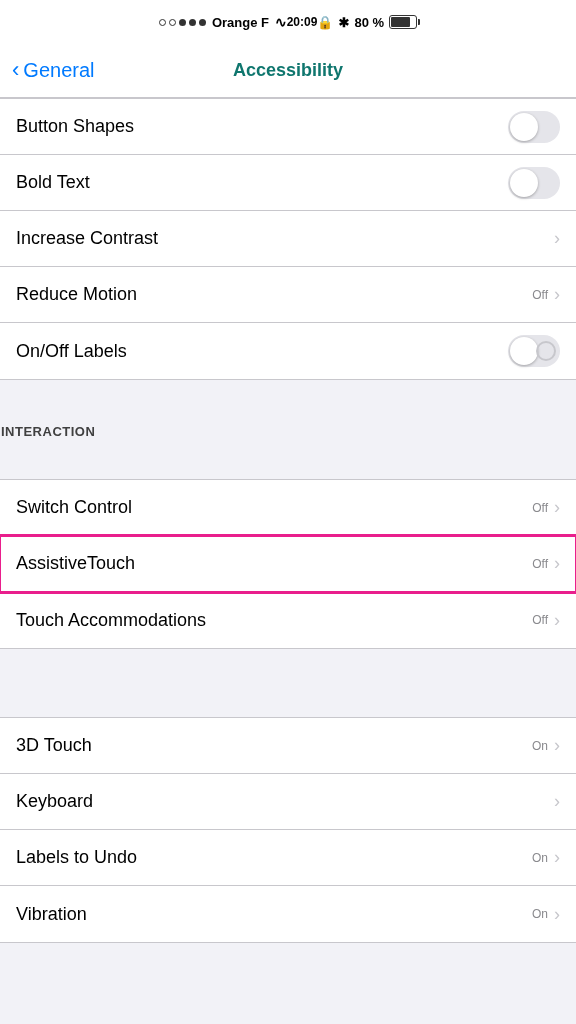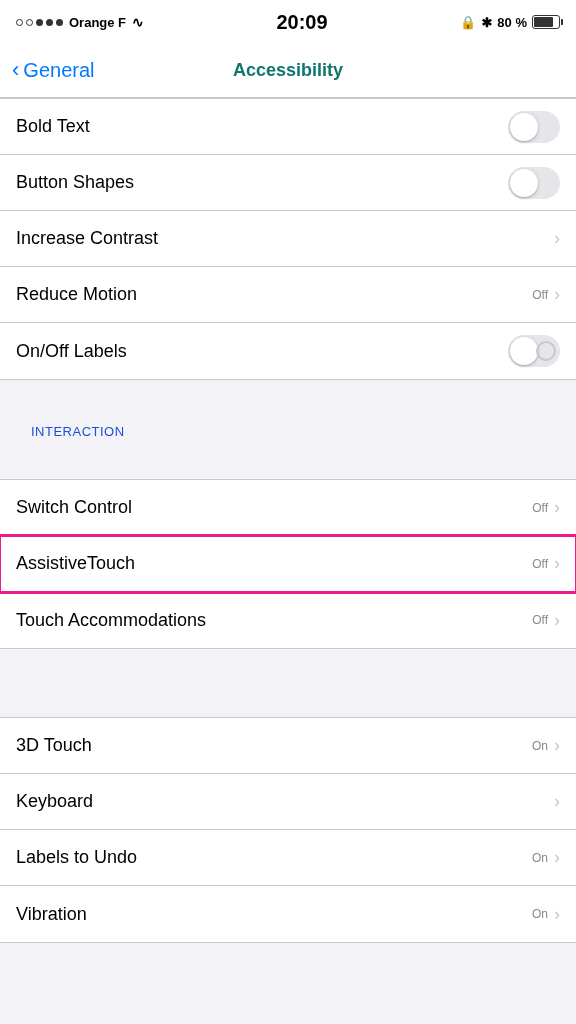--- a/index.html
+++ b/index.html
@@ -15,21 +15,21 @@
       background: #f2f2f7;
       overflow-x: hidden;
     }
 
     
     .status-bar {
       background: #fff;
       height: 44px;
       display: flex;
       align-items: center;
-      justify-content: space-between;
+      justify-content: center;
       padding: 12px 16px;
       font-size: 14px;
       font-weight: 600;
     }
 
     .status-left {
       display: flex;
       align-items: center;
       gap: 6px;
     }
@@ -54,21 +54,21 @@
     .carrier {
       font-size: 13px;
       font-weight: 600;
     }
 
     .wifi-icon {
       font-size: 14px;
     }
 
     .status-center {
-      font-size: 20px;
+      font-size: 12px;
       font-weight: 600;
     }
 
     .status-right {
       display: flex;
       align-items: center;
       gap: 5px;
       font-size: 13px;
     }
 
@@ -279,28 +279,28 @@
   <div class="nav-back">
     <span class="nav-back-chevron">‹</span>
     <span class="nav-back-text">General</span>
   </div>
   <span class="nav-title">Accessibility</span>
 </div>
 
 <div class="settings-group" style="margin-top:0;">
 
   <div class="settings-row">
-    <span class="settings-row-label">Bold Text</span>
+    <span class="settings-row-label">Button Shapes</span>
     <div class="toggle">
       <div class="toggle-thumb"></div>
     </div>
   </div>
 
   <div class="settings-row">
-    <span class="settings-row-label">Button Shapes</span>
+    <span class="settings-row-label">Bold Text</span>
     <div class="toggle">
       <div class="toggle-thumb"></div>
     </div>
   </div>
 
   <div class="settings-row">
     <span class="settings-row-label">Increase Contrast</span>
     <div class="settings-row-right">
       <span class="chevron">›</span>
     </div>
@@ -319,21 +319,21 @@
     <div class="toggle-onoff">
       <div class="toggle-thumb"></div>
       <div class="toggle-onoff-circle"></div>
     </div>
   </div>
 
 </div>
 
 <div class="group-separator"></div>
 
-<div style="background:#f2f2f7; padding: 8px 31px 8px; font-size:13px; font-weight:400; color:#1d4ed8; letter-spacing:0.5px; text-transform:uppercase;">
+<div style="background:#f2f2f7; padding: 8px 1px 8px; font-size:13px; font-weight:700; color:#404040; letter-spacing:0.5px; text-transform:uppercase;">
   <span>INTERACTION</span>
 </div>
 
 <div class="settings-group">
 
   <div class="settings-row">
     <span class="settings-row-label">Switch Control</span>
     <div class="settings-row-right">
       <span class="settings-value">Off</span>
       <span class="chevron">›</span>

